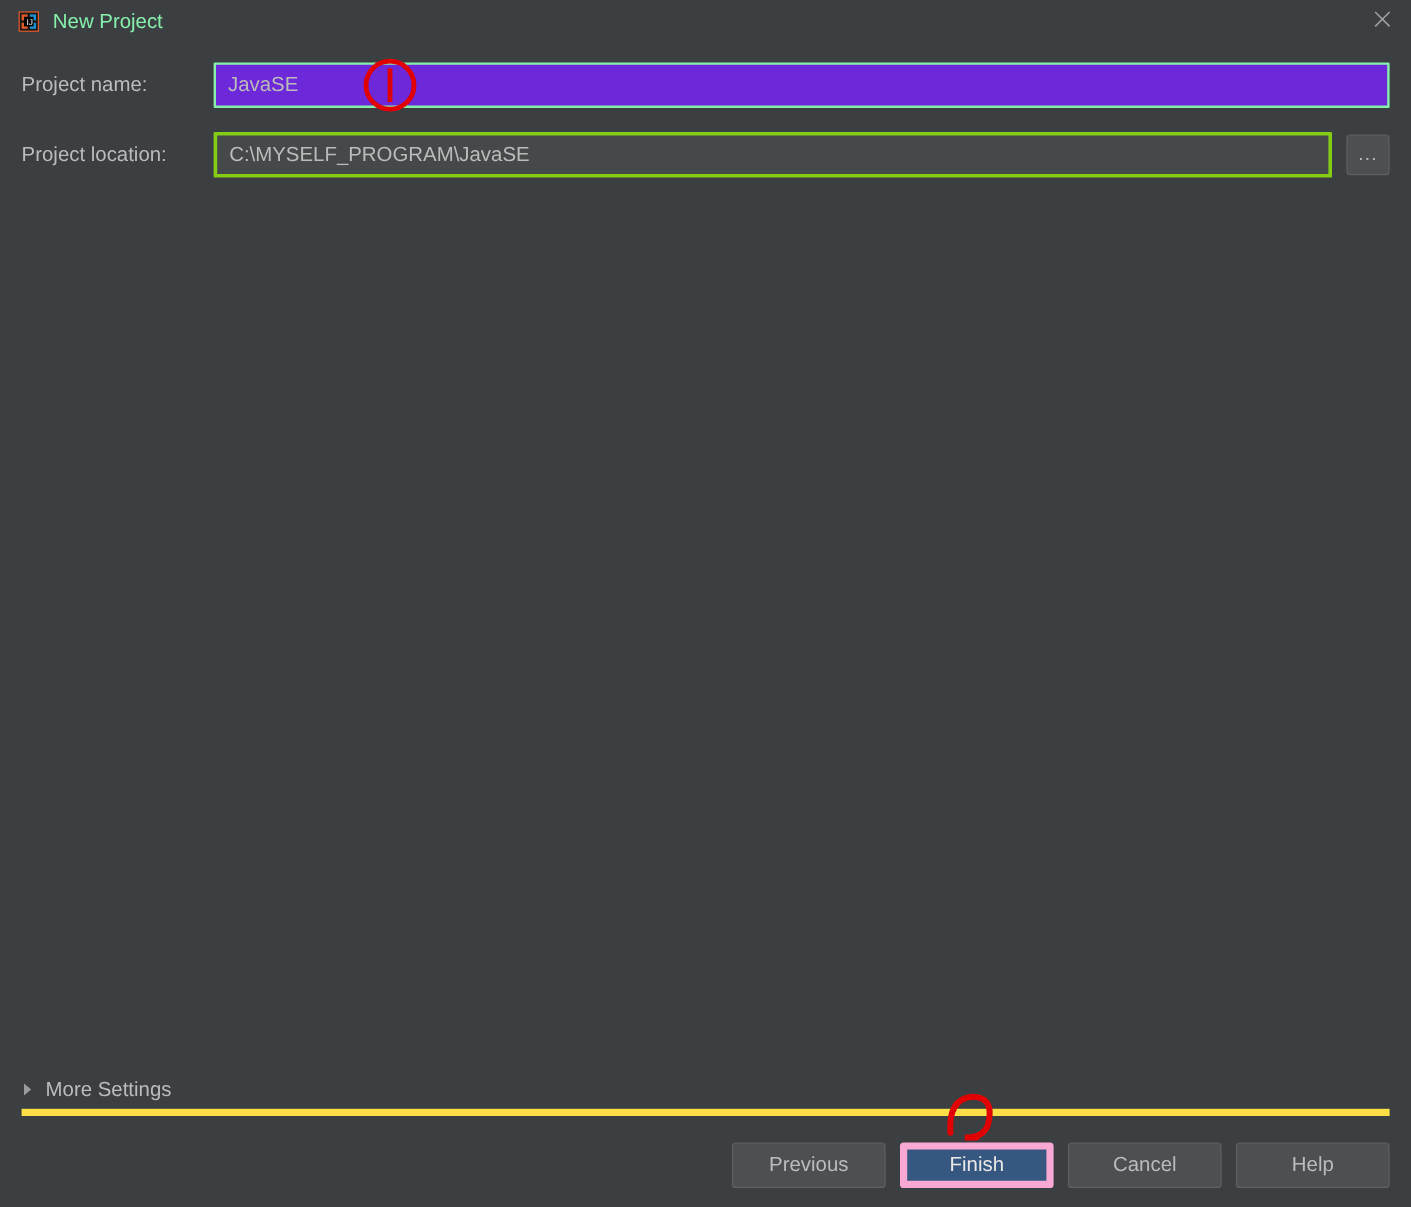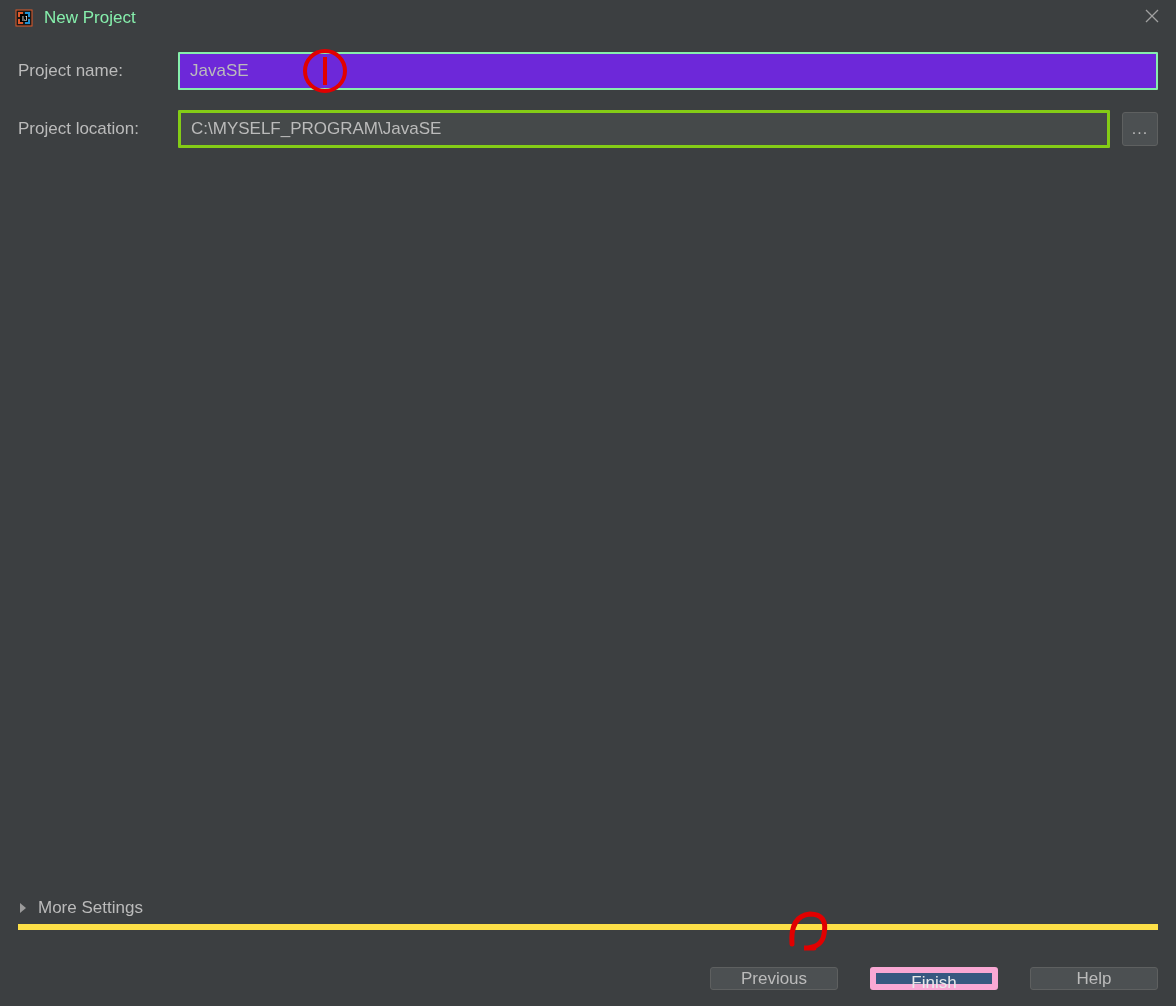--- a/index.html
+++ b/index.html
@@ -111,29 +111,28 @@
     }
     .button-bar {
       position: absolute;
       bottom: 16px;
       right: 18px;
       display: flex;
       gap: 12px;
     }
     .btn {
       min-width: 128px;
-      height: 23px;
+      height: 38px;
       background: #4c5052;
       border: 1px solid #5e6060;
       color: #bbbbbb;
       font-size: 17px;
       cursor: pointer;
       border-radius: 3px;
       padding: 0 18px;
-      margin-left: 20px;
     }
     .btn.primary {
       background: #365880;
       border: 6px solid #f9a8d4;
       color: #e8e8e8;
     }
     .annotation {
       position: absolute;
       pointer-events: none;
     }
@@ -191,20 +190,21 @@
     <svg width="10" height="12" viewBox="0 0 10 12">
       <polygon points="2,1 8,6 2,11" fill="#9b9b9b"></polygon>
     </svg>
   </span>
   <span class="more-settings-label">More Settings</span>
 </div>
 
 <div class="button-bar">
   <button class="btn">Previous</button>
   <button class="btn primary">Finish</button>
+  <button class="btn">Cancel</button>
   <button class="btn">Help</button>
 </div>
 
 <svg class="annotation annot1" viewBox="0 0 50 48">
   <ellipse cx="25" cy="24" rx="20" ry="20" fill="none" stroke="#e10000" stroke-width="4"></ellipse>
   <line x1="25" y1="10" x2="25" y2="38" stroke="#e10000" stroke-width="4"></line>
 </svg>
 <svg class="annotation annot2" viewBox="0 0 54 56">
   <path d="M 12 40 Q 10 12 30 10 Q 48 10 44 30 Q 42 44 24 44 L 34 44" fill="none" stroke="#e10000" stroke-width="5" stroke-linecap="round"></path>
 </svg>

